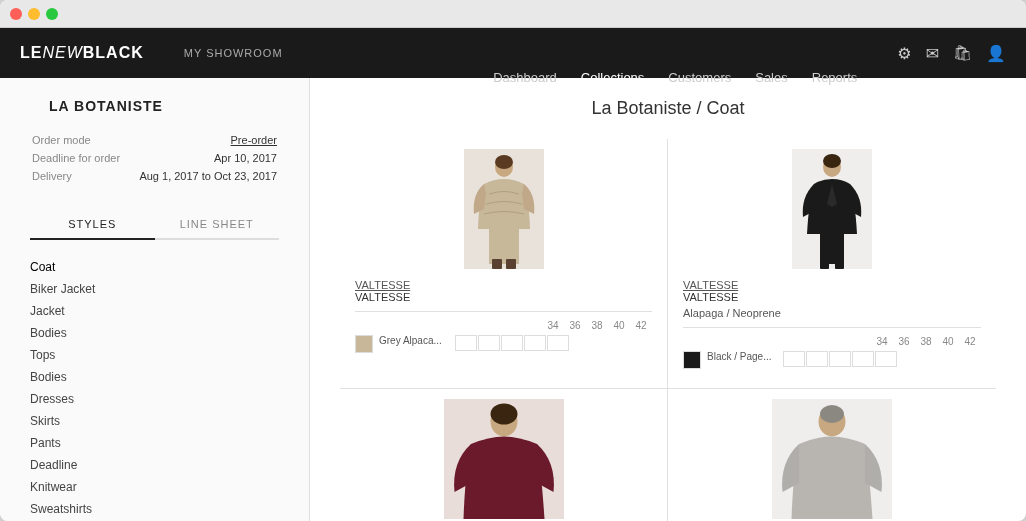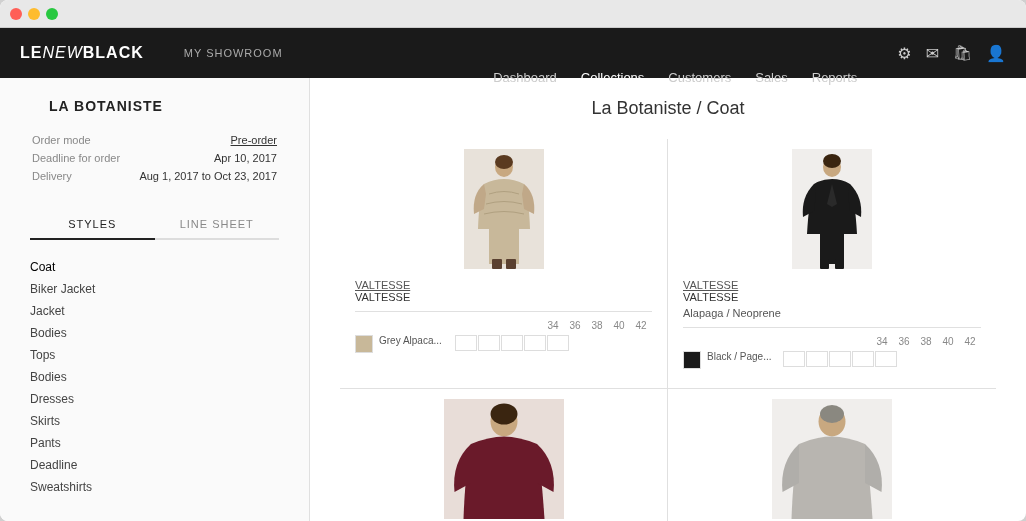--- a/index.html
+++ b/index.html
@@ -136,20 +136,21 @@
         <li class="style-item active">Coat</li>
         <li class="style-item">Biker Jacket</li>
         <li class="style-item">Jacket</li>
         <li class="style-item">Bodies</li>
         <li class="style-item">Tops</li>
         <li class="style-item">Bodies</li>
         <li class="style-item">Dresses</li>
         <li class="style-item">Skirts</li>
         <li class="style-item">Pants</li>
         <li class="style-item">Deadline</li>
+        <li class="style-item">Knitwear</li>
         <li class="style-item">Sweatshirts</li>
       </ul>
     </div>
 
     <div class="product-area">
       <div class="product-area-title">La Botaniste / Coat</div>
 
       <div class="product-grid">
 
         <div class="product-card">

